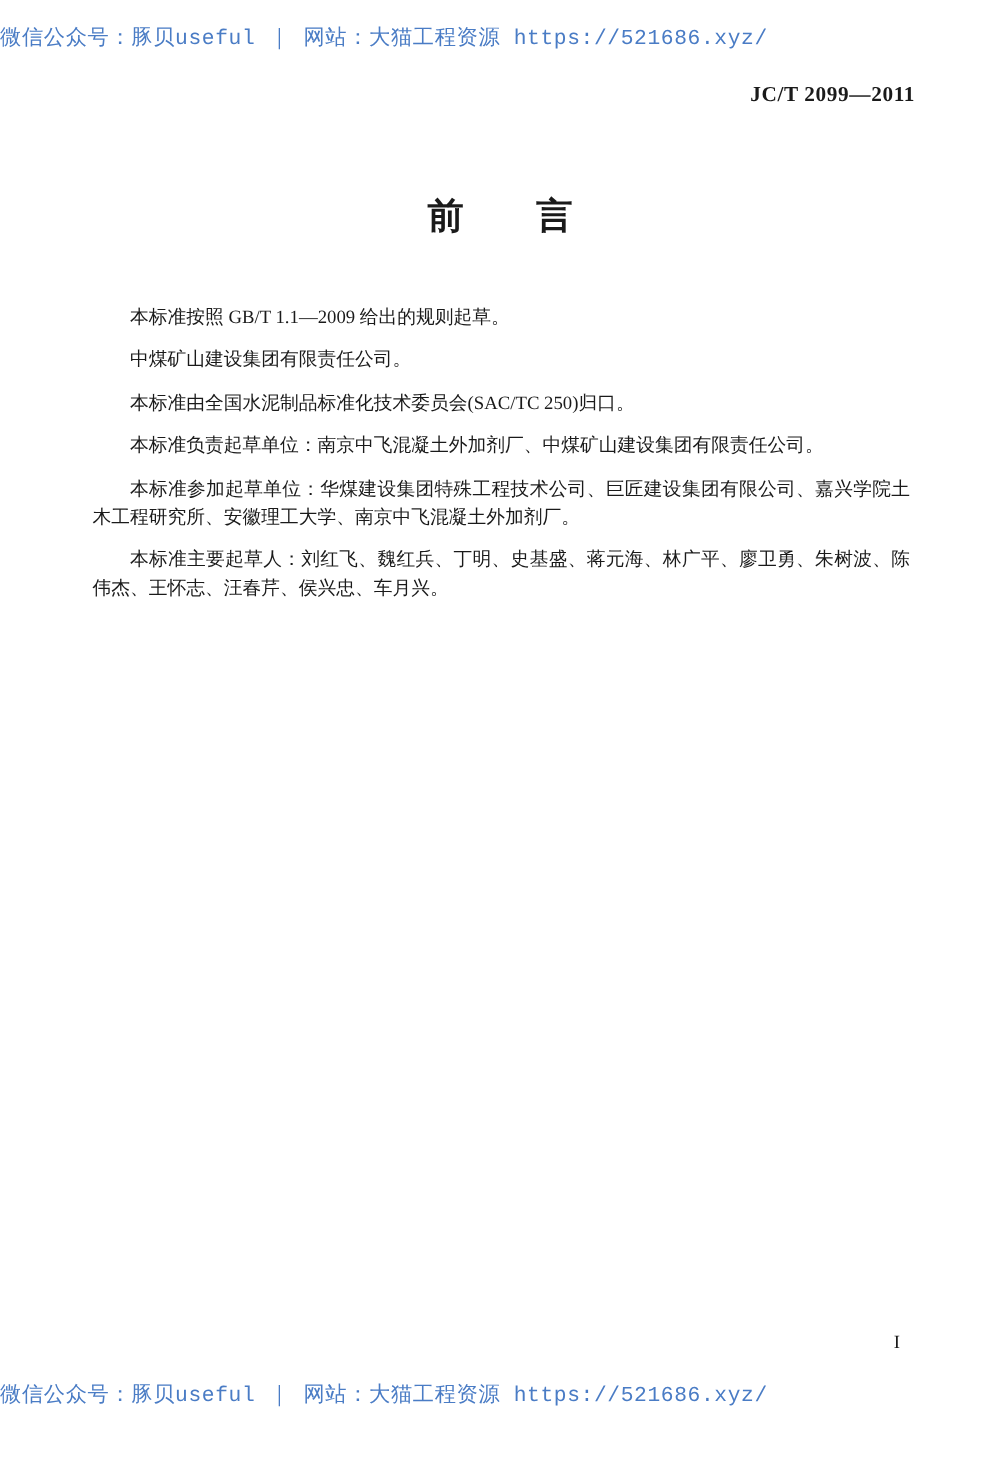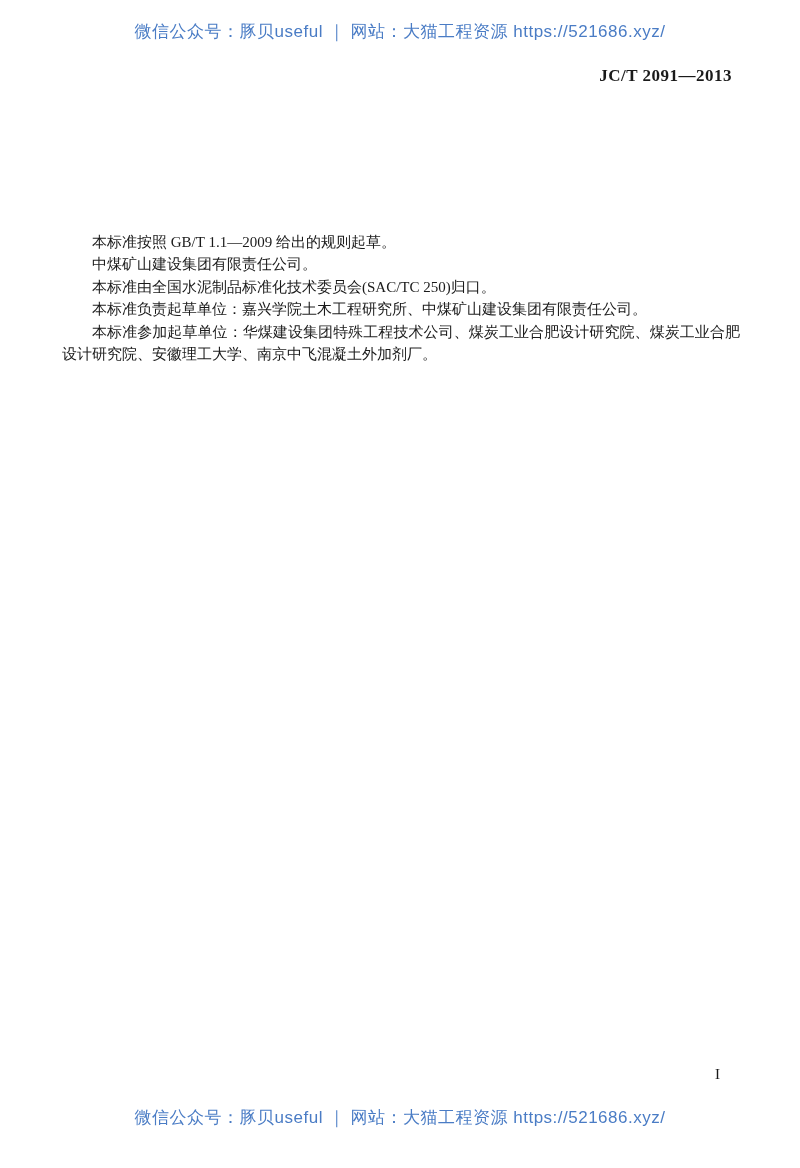--- a/index.html
+++ b/index.html
@@ -17,26 +17,25 @@
     height: 1168px;
     background: var(--background);
     font-family: "Liberation Serif", "DejaVu Serif", serif;
     color: var(--text-color);
     overflow: hidden;
   }
   .watermark {
     position: absolute;
     left: 0;
     width: 100%;
-    text-align: center;
     color: var(--watermark-color);
     font-size: 17px;
     line-height: 24px;
     letter-spacing: 0.5px;
-    font-family: Liberation Sans, sans-serif;
+    font-family: Liberation Mono, monospace;
     white-space: nowrap;
   }
   .watermark.top { top: 20px; }
   .watermark.bottom { top: 1106px; }
   .doc-code {
     position: absolute;
     top: 66px;
     right: 68px;
     font-size: 17px;
     font-weight: bold;
@@ -59,45 +58,47 @@
     top: 231px;
     left: 62px;
     width: 678px;
     font-size: 15px;
     line-height: 22.4px;
   }
   .body-text p {
     text-indent: 2em;
     text-align: justify;
     word-break: break-all;
-    margin: 0;
+    margin: 12px;
   }
   .page-number {
     position: absolute;
     top: 1066px;
     right: 80px;
     font-size: 15px;
     color: var(--text-color);
   }
 </style>
 </head>
 <body>
 
 <div class="page">
 
   <div class="watermark top">微信公众号：豚贝useful ｜ 网站：大猫工程资源 https://521686.xyz/</div>
 
-  <div class="doc-code">JC/T 2091—2013</div>
+  <div class="doc-code">JC/T 2099—2011</div>
 
+  <div class="foreword-title">前　　言</div>
 
   <div class="body-text">
     <p>本标准按照 GB/T 1.1—2009 给出的规则起草。</p>
     <p>中煤矿山建设集团有限责任公司。</p>
     <p>本标准由全国水泥制品标准化技术委员会(SAC/TC 250)归口。</p>
-    <p>本标准负责起草单位：嘉兴学院土木工程研究所、中煤矿山建设集团有限责任公司。</p>
-    <p>本标准参加起草单位：华煤建设集团特殊工程技术公司、煤炭工业合肥设计研究院、煤炭工业合肥设计研究院、安徽理工大学、南京中飞混凝土外加剂厂。</p>
+    <p>本标准负责起草单位：南京中飞混凝土外加剂厂、中煤矿山建设集团有限责任公司。</p>
+    <p>本标准参加起草单位：华煤建设集团特殊工程技术公司、巨匠建设集团有限公司、嘉兴学院土木工程研究所、安徽理工大学、南京中飞混凝土外加剂厂。</p>
+    <p>本标准主要起草人：刘红飞、魏红兵、丁明、史基盛、蒋元海、林广平、廖卫勇、朱树波、陈伟杰、王怀志、汪春芹、侯兴忠、车月兴。</p>
   </div>
 
   <div class="page-number">I</div>
 
   <div class="watermark bottom">微信公众号：豚贝useful ｜ 网站：大猫工程资源 https://521686.xyz/</div>
 
 </div>
 
 </body></html>

